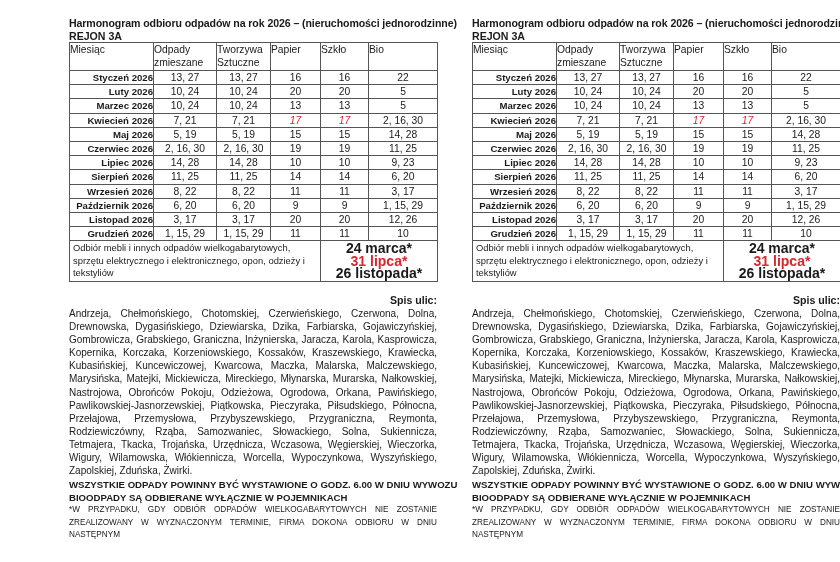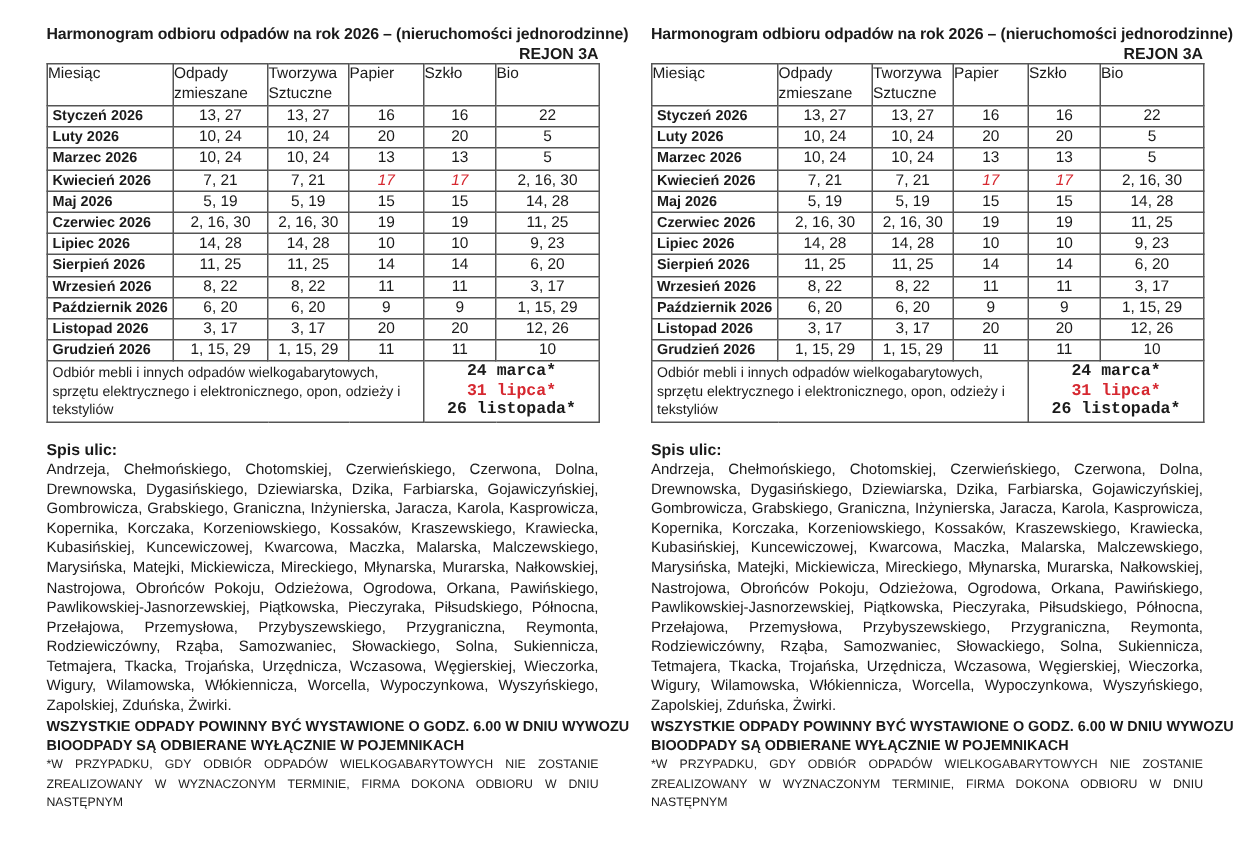--- a/index.html
+++ b/index.html
@@ -1,34 +1,34 @@
 <!DOCTYPE html>
 <html><head>
 <meta charset="utf-8">
 <style>
   html, body { margin: 0; padding: 0; background: #ffffff; }
   body { width: 840px; height: 562px; position: relative; overflow: hidden;
          font-family: "Liberation Sans", "DejaVu Sans", sans-serif; color: #1a1a1a; }
-  .page { position: absolute; top: 0; width: 420px; height: 433px; }
+  .page { position: absolute; top: 0; width: 420px; height: 433px; margin-left: 38px; }
   .page.left { left: 0; }
   .page.right { left: 420px; }
   .sheet { position: absolute; left: 31px; top: 17px; width: 368px; }
   .page.right .sheet { left: 14px; }
   .title { text-align: center; font-weight: bold; font-size: 10.6px; line-height: 13px; white-space: nowrap; letter-spacing: -0.1px; }
-  .region { text-align: right; font-weight: bold; font-size: 10.6px; line-height: 12px; }
+  .region { text-align: left; font-weight: bold; font-size: 10.6px; line-height: 12px; }
   table.sched { border-collapse: collapse; width: 368px; margin-top: 0px; table-layout: fixed; }
   table.sched td, table.sched th { border: 1px solid #555; padding: 0; font-size: 10.3px; line-height: 13.2px; }
   table.sched th { font-weight: normal; text-align: left; vertical-align: top; height: 27px; line-height: 13px; }
-  table.sched td.month { font-weight: bold; text-align: left; padding-left: 3px; font-size: 9.6px; white-space: nowrap; }
+  table.sched td.month { font-weight: bold; text-align: right; padding-left: 3px; font-size: 9.6px; white-space: nowrap; }
   table.sched td.val { text-align: center; }
   table.sched td.red { color: #d62830; font-style: italic; }
   table.sched td.bulky-label { font-weight: normal; text-align: left; padding: 1px 3px; font-size: 9.4px; line-height: 12.5px; vertical-align: top; }
-  table.sched td.bulky-dates { font-weight: bold; text-align: center; font-size: 11px; line-height: 12.5px; vertical-align: top; padding-top: 1px; font-family: Liberation Mono, monospace; }
+  table.sched td.bulky-dates { font-weight: bold; text-align: center; font-size: 14px; line-height: 12.5px; vertical-align: top; padding-top: 1px; }
   .bulky-dates div.red { color: #d62830; }
-  .streets-head { font-weight: bold; font-size: 10.6px; margin-top: 12px; line-height: 13px; }
+  .streets-head { font-weight: bold; font-size: 10.6px; margin-top: 12px; line-height: 13px; text-align: right; }
   .streets { font-size: 10px; line-height: 13.1px; text-align: justify; margin: 0; }
   .notice { font-weight: bold; font-size: 9.6px; line-height: 13px; margin: 1px 0 0 0; white-space: nowrap; }
   .footnote { font-weight: normal; font-size: 8.2px; line-height: 12.5px; text-align: justify; text-align-last: left; margin: 0; }
 </style>
 </head>
 <body>
 
 <div class="page left">
   <div class="sheet">
     <div class="title">Harmonogram odbioru odpadów na rok 2026 – (nieruchomości jednorodzinne)</div>

